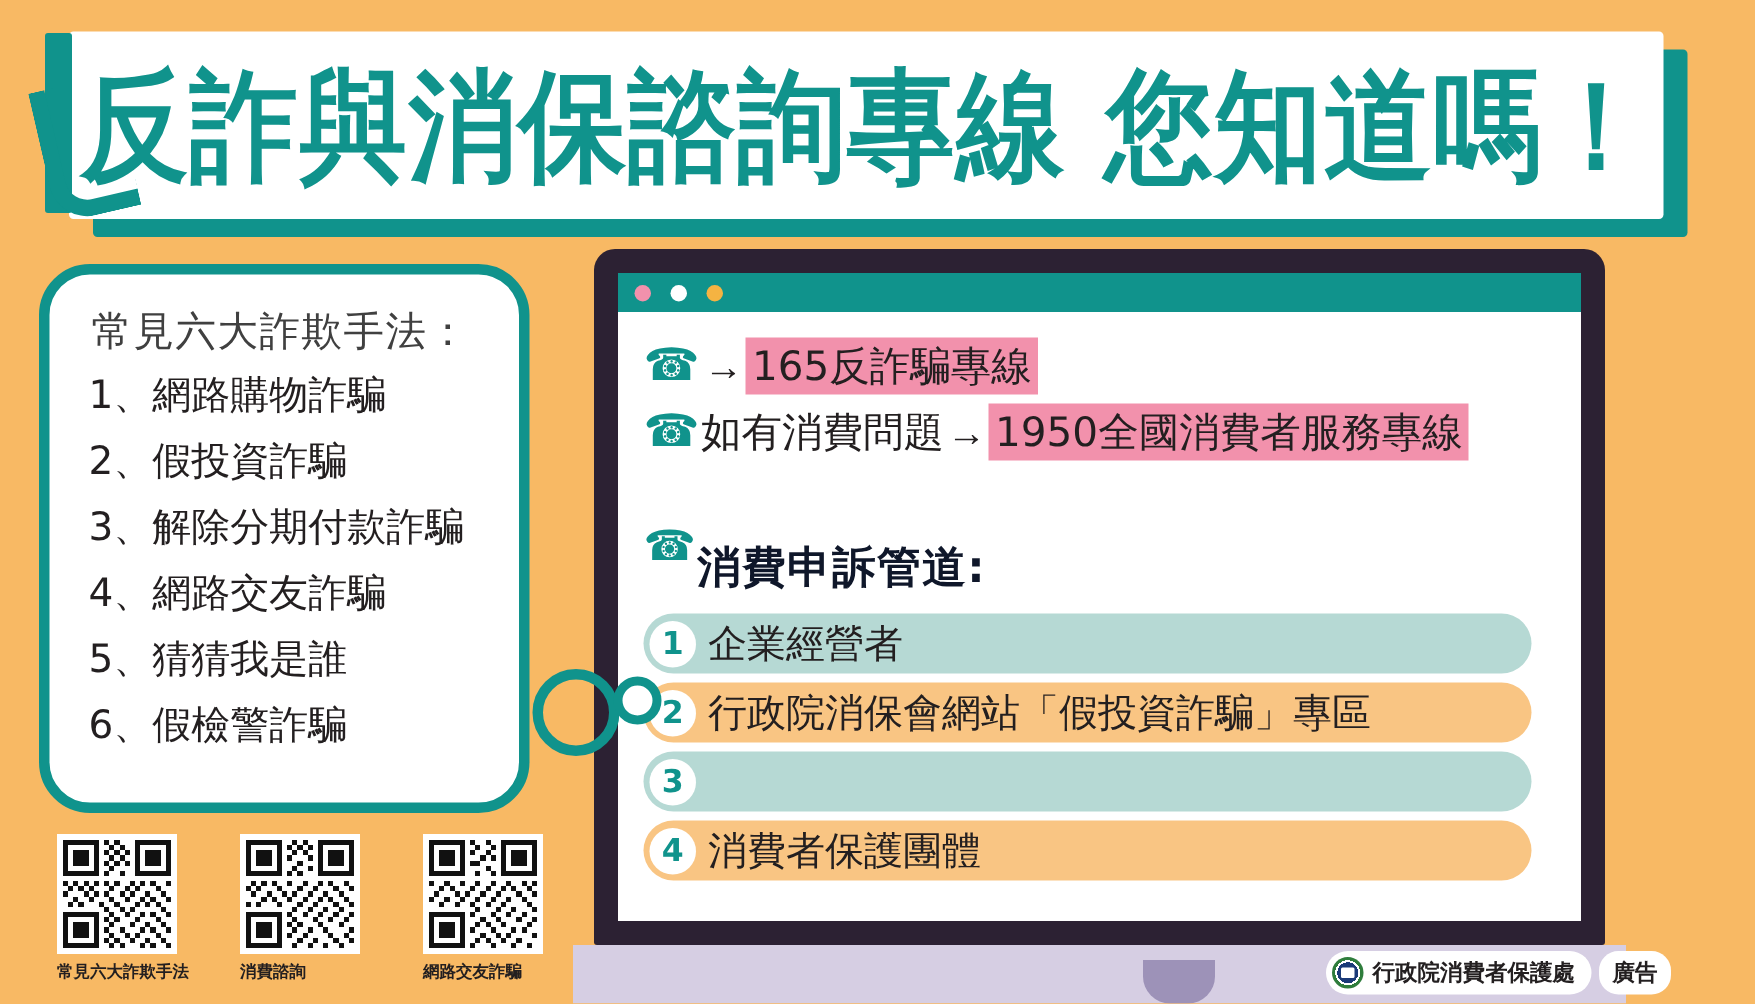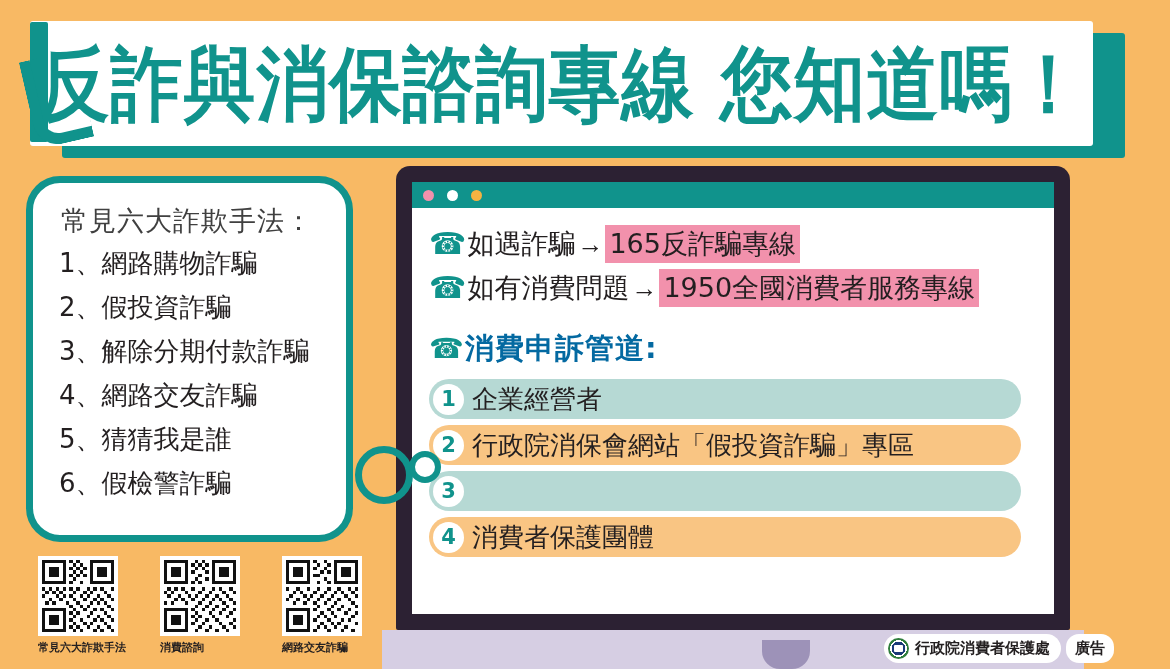--- a/index.html
+++ b/index.html
@@ -12,21 +12,21 @@
     position:relative;
   }
   #stage{position:absolute;inset:0;width:1170px;height:669px;}
 
   
   .title-shadow{
     position:absolute;left:62px;top:33px;width:1063px;height:125px;
     background:#10938c;border-radius:3px;
   }
   .title-box{
-    position:absolute;left:30px;top:21px;width:1063px;height:125px;
+    position:absolute;left:46px;top:21px;width:1063px;height:125px;
     background:#ffffff;border-radius:3px;
     display:flex;align-items:center;justify-content:center;
     overflow:hidden;
   }
   .title-text{
     font-size:72px;font-weight:700;color:#10938c;
     letter-spacing:1px;line-height:1;white-space:nowrap;
     font-family:"DejaVu Sans","Liberation Sans",sans-serif;
     transform:scaleY(1.12);
   }
@@ -120,22 +120,23 @@
     background:#f291ac;padding:1px 4px;font-size:27px;color:#231f20;
     font-family:"DejaVu Sans","Liberation Sans",sans-serif;
   }
   .arrow{font-size:26px;color:#231f20;margin:0 2px;}
 
   .section-head{
     display:flex;align-items:center;margin:22px 0 10px 0;white-space:nowrap;
   }
   .section-head .tel-ico{font-size:28px;}
   .section-title{
-    font-size:29px;font-weight:700;color:#0369a1;letter-spacing:1px;
-    font-family:"DejaVu Sans","Liberation Sans",sans-serif;
+    font-size:29px;font-weight:700;color:#0f172a;letter-spacing:1px;
+    font-family:"DejaVu Sans","Liberation Sans",sans-serif;
+    margin-top:30px;
   }
 
   .pill{
     display:flex;align-items:center;height:40px;border-radius:20px;
     margin-bottom:6px;padding-left:4px;white-space:nowrap;
   }
   .pill.teal{background:#b6d9d4;width:588px;}
   .pill.orange{background:#f9c583;width:588px;}
   .pill .num{
     width:31px;height:31px;border-radius:50%;background:#ffffff;
@@ -550,21 +551,20 @@
     <div class="browser-bar">
       <span class="dot" style="background:#f291ac"></span>
       <span class="dot" style="background:#ffffff"></span>
       <span class="dot" style="background:#f5b342"></span>
     </div>
 
     <div class="screen-body">
 
       <div class="line-row">
         <span class="tel-ico">☎</span>
-        <span class="line-txt">如遇詐騙</span>
         <span class="arrow">→</span>
         <span class="hl-pink">165反詐騙專線</span>
       </div>
 
       <div class="line-row">
         <span class="tel-ico">☎</span>
         <span class="line-txt">如有消費問題</span>
         <span class="arrow">→</span>
         <span class="hl-pink">1950全國消費者服務專線</span>
       </div>

